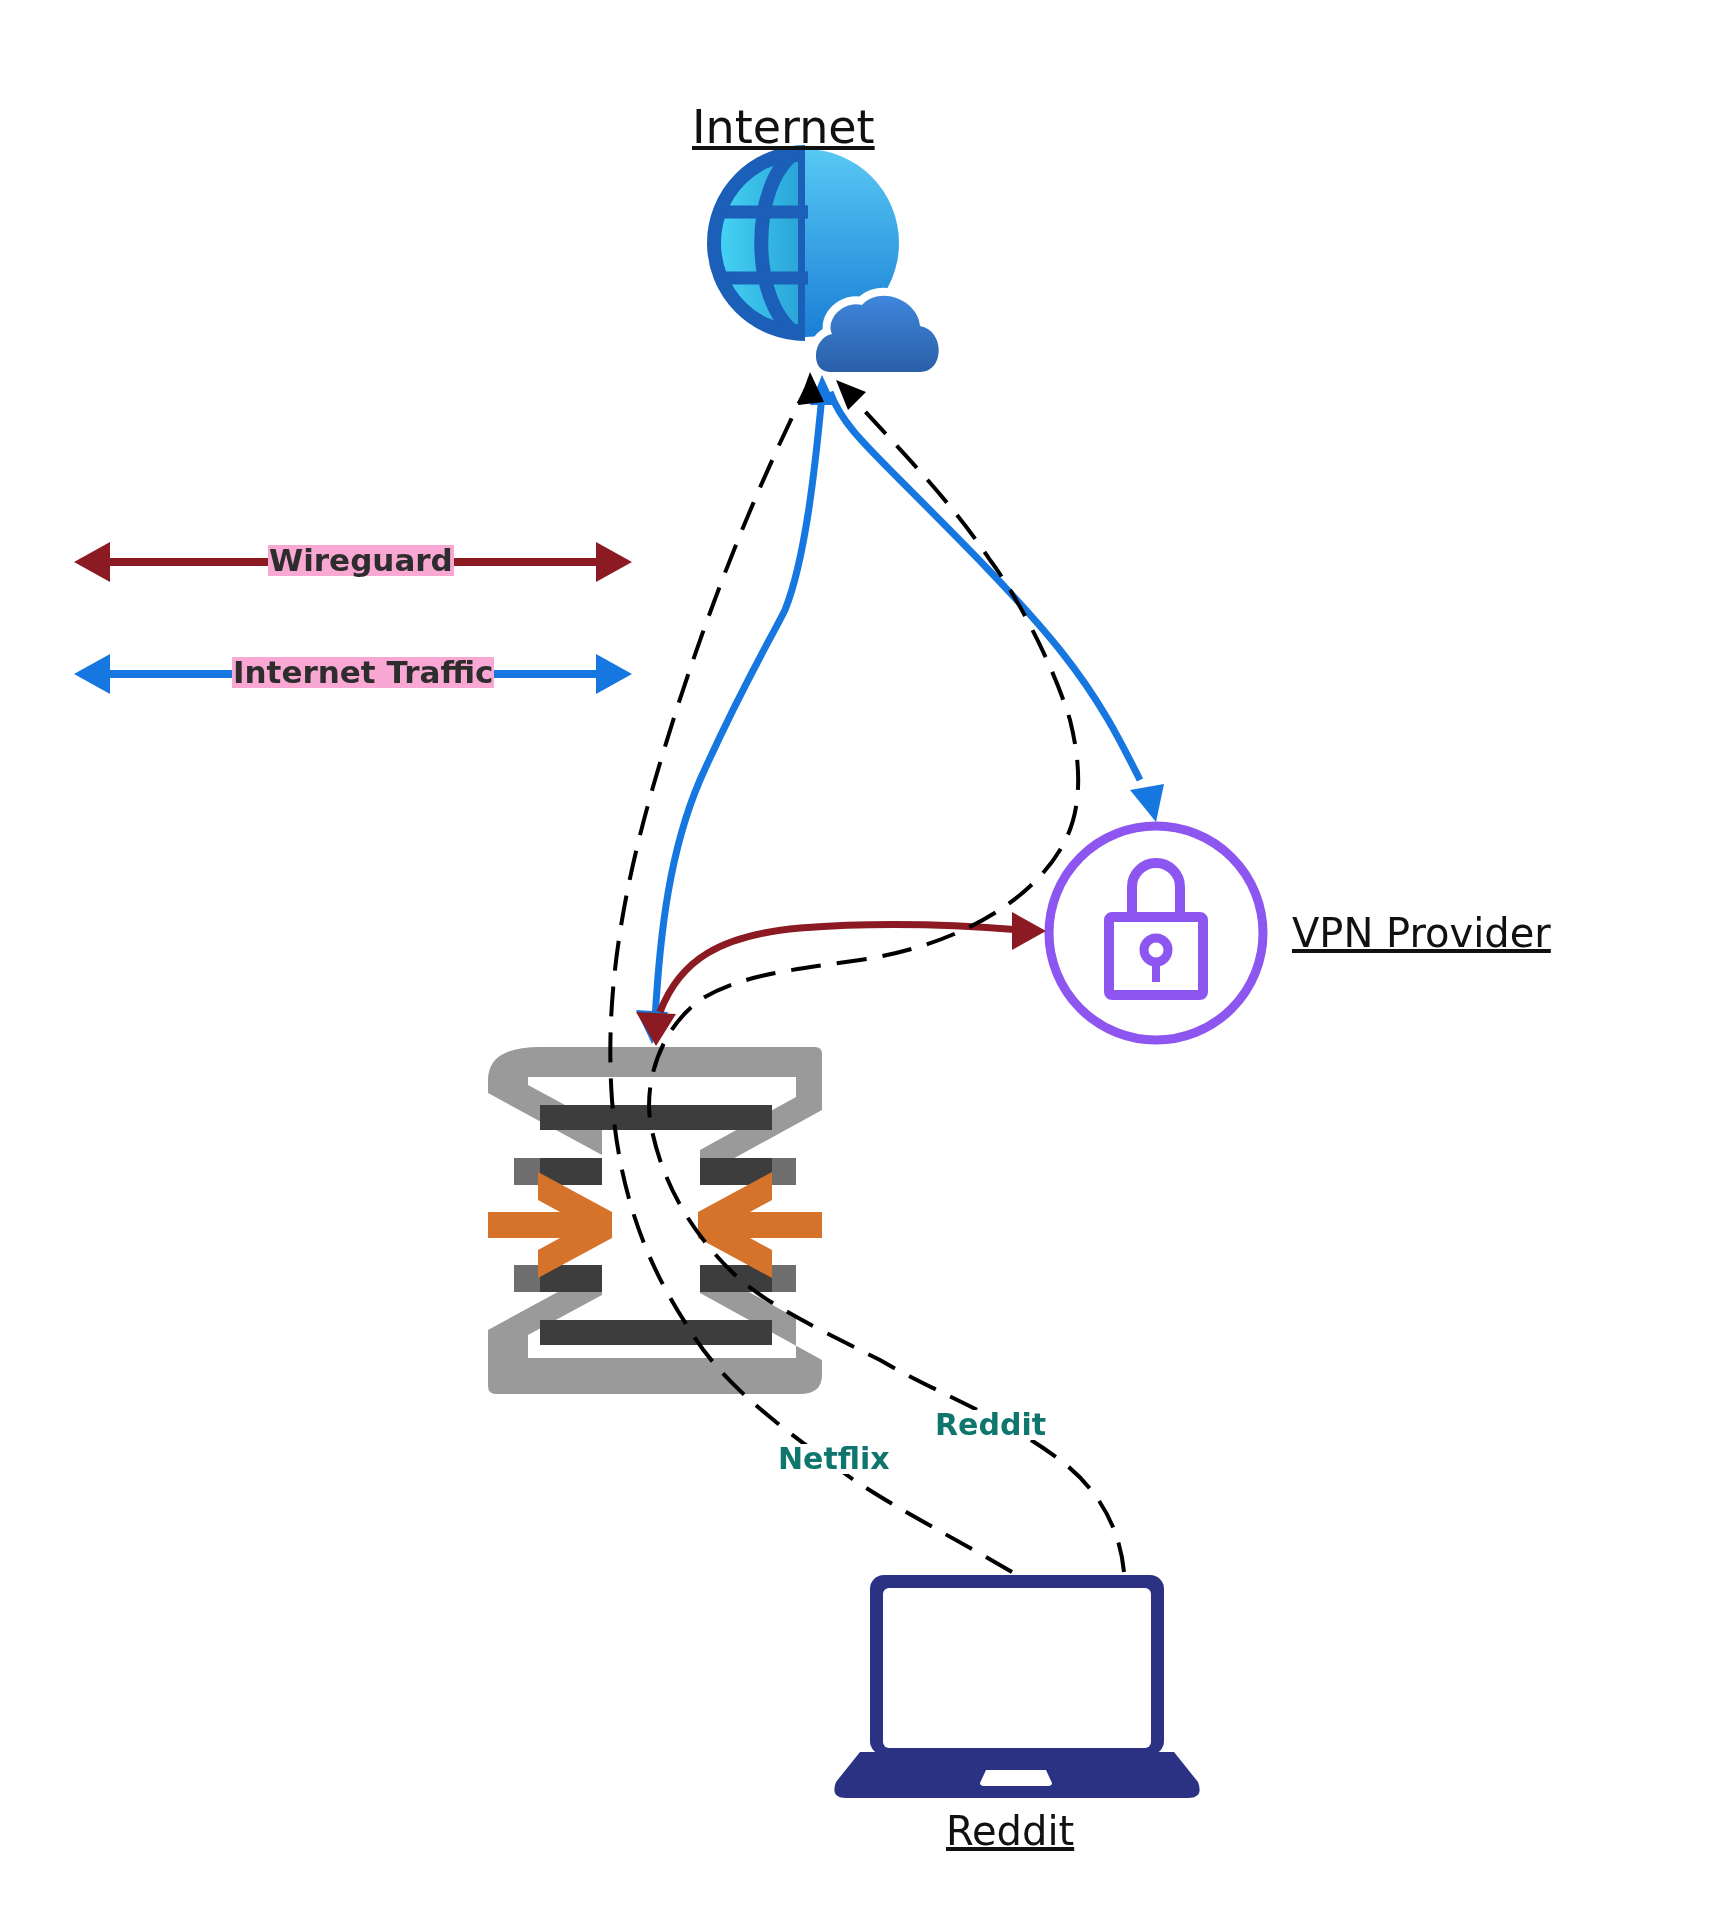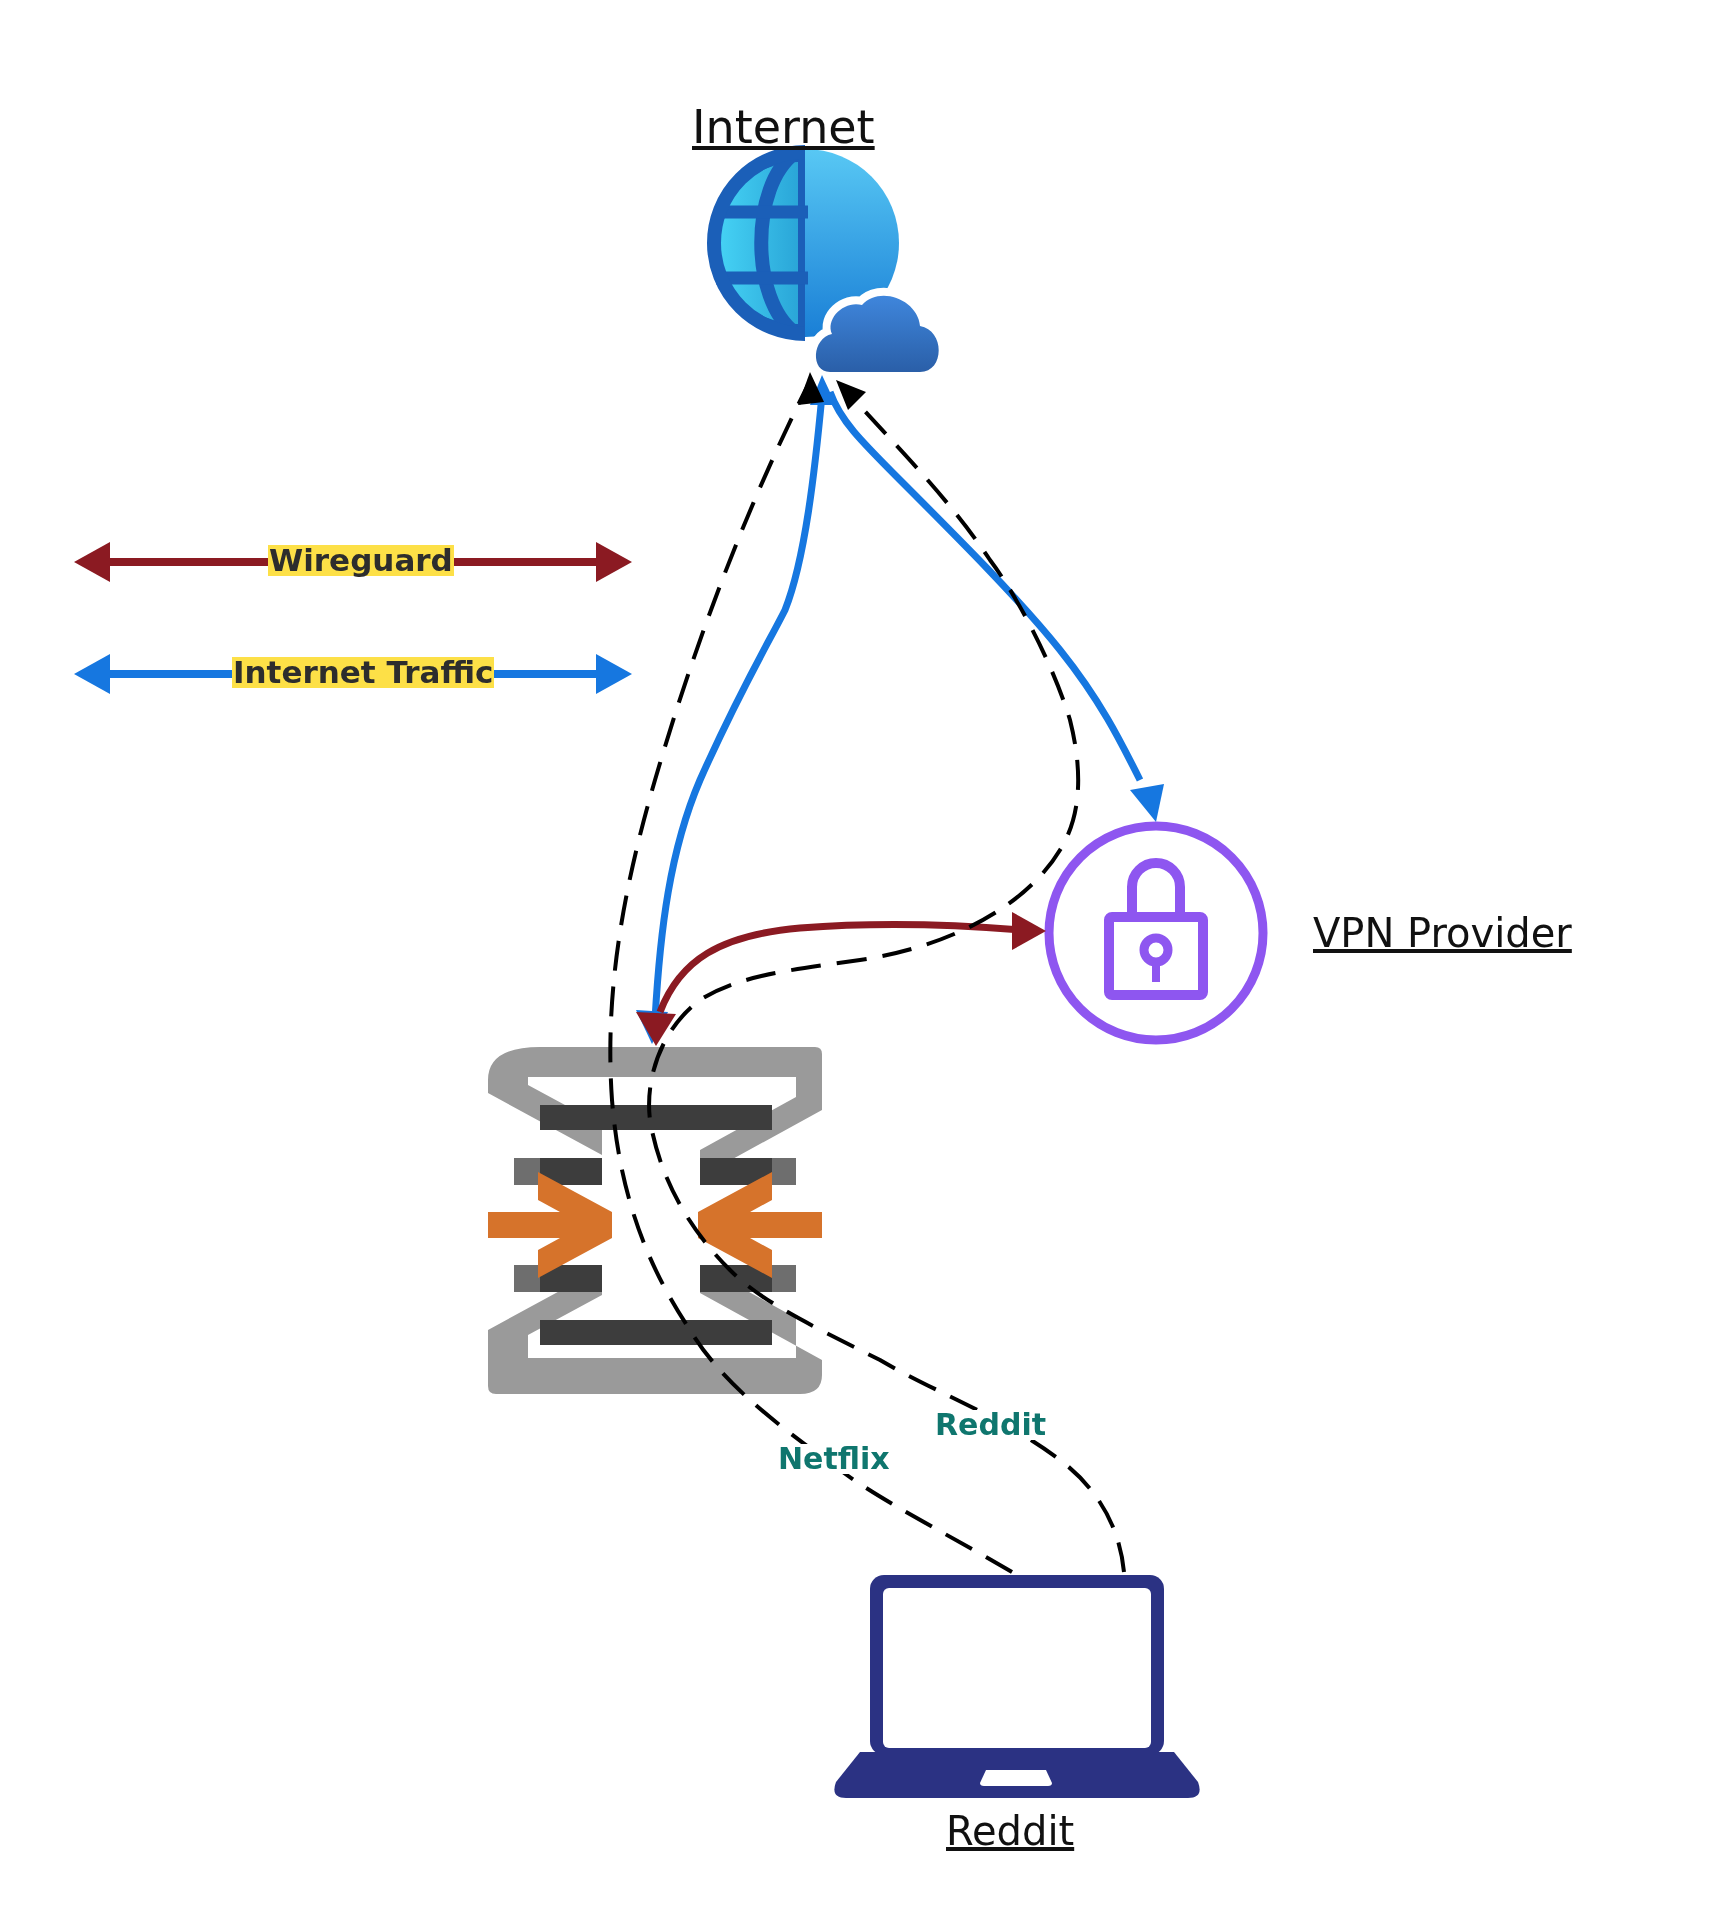--- a/index.html
+++ b/index.html
@@ -1,19 +1,19 @@
 <!DOCTYPE html>
 <html><head>
 <meta charset="utf-8">
 <style>
   html, body { margin: 0; padding: 0; background: #ffffff; }
   body { width: 1725px; height: 1931px; position: relative; overflow: hidden; font-family: "Liberation Sans", sans-serif; }
   #diagram { position: absolute; left: 0; top: 0; width: 1725px; height: 1931px; }
   .node-label { position: absolute; color: #111111; font-family: "DejaVu Sans", sans-serif; white-space: nowrap; text-decoration: underline; }
-  .legend-label { position: absolute; color: #2d2d2d; font-family: "DejaVu Sans", sans-serif; font-weight: bold; font-size: 31px; background: #fde047; padding: 0 1px; white-space: nowrap; line-height: 1; }
+  .legend-label { position: absolute; color: #2d2d2d; font-family: "DejaVu Sans", sans-serif; font-weight: bold; font-size: 31px; background: #f9a8d4; padding: 0 1px; white-space: nowrap; line-height: 1; }
   .path-label { position: absolute; color: #0f766e; font-family: "DejaVu Sans", sans-serif; font-weight: bold; font-size: 30px; background: #ffffff; white-space: nowrap; line-height: 1; }
 </style>
 </head>
 <body>
 
 <svg id="diagram" viewBox="0 0 1725 1931" xmlns="http://www.w3.org/2000/svg">
   <defs>
     <marker id="arrow-red" markerWidth="10" markerHeight="10" refX="8" refY="5" orient="auto" markerUnits="userSpaceOnUse" viewBox="0 0 10 10">
       <path d="M0,0 L10,5 L0,10 z" fill="#8b1a22"></path>
     </marker>
@@ -123,20 +123,20 @@
     <path d="M1012,1572 C940,1530 880,1500 840,1470 C770,1420 720,1380 690,1330 C650,1270 620,1200 612,1100 C605,1000 620,900 655,780 C690,660 740,520 808,385" fill="none" stroke="#000000" stroke-width="4" stroke-dasharray="30,16"></path>
     <polygon points="810,372 798,405 824,402" fill="#000000"></polygon>
   </g>
   <g>
     <path d="M1124,1572 C1120,1530 1100,1490 1060,1460 C1000,1415 940,1395 880,1360 C800,1320 760,1300 730,1270 C690,1230 660,1180 650,1120 C645,1080 660,1030 700,1000 C740,975 790,970 860,960 C960,945 1030,900 1060,850 C1085,810 1080,760 1070,720 C1055,670 1020,600 990,560 C950,500 900,450 850,395" fill="none" stroke="#000000" stroke-width="4" stroke-dasharray="30,16"></path>
     <polygon points="836,380 848,410 866,392" fill="#000000"></polygon>
   </g>
 </svg>
 
 <div class="node-label" style="left:692px; top:100px; font-size:46px;">Internet</div>
-<div class="node-label" style="left:1292px; top:910px; font-size:40px;margin-left:21px;">VPN Provider</div>
+<div class="node-label" style="left:1292px; top:910px; font-size:40px;">VPN Provider</div>
 <div class="node-label" style="left:946px; top:1808px; font-size:40px;">Reddit</div>
 
 <div class="legend-label" style="left:268px; top:545px;">Wireguard</div>
 <div class="legend-label" style="left:232px; top:657px;">Internet Traffic</div>
 
 <div class="path-label" style="left:778px; top:1444px;">Netflix</div>
 <div class="path-label" style="left:935px; top:1410px;">Reddit</div>
 
 </body></html>

